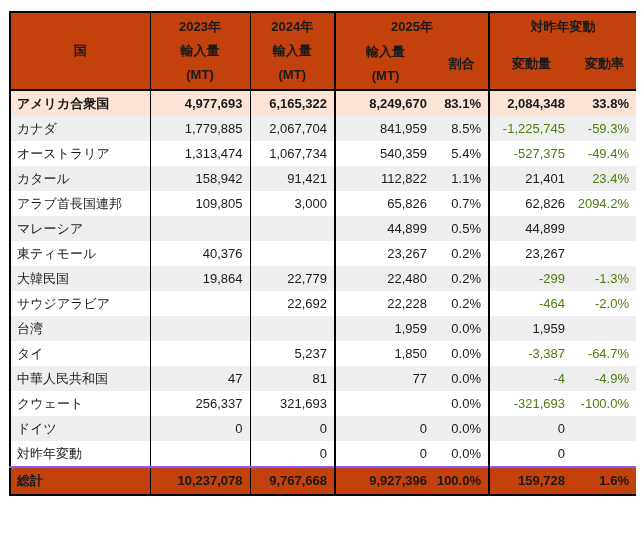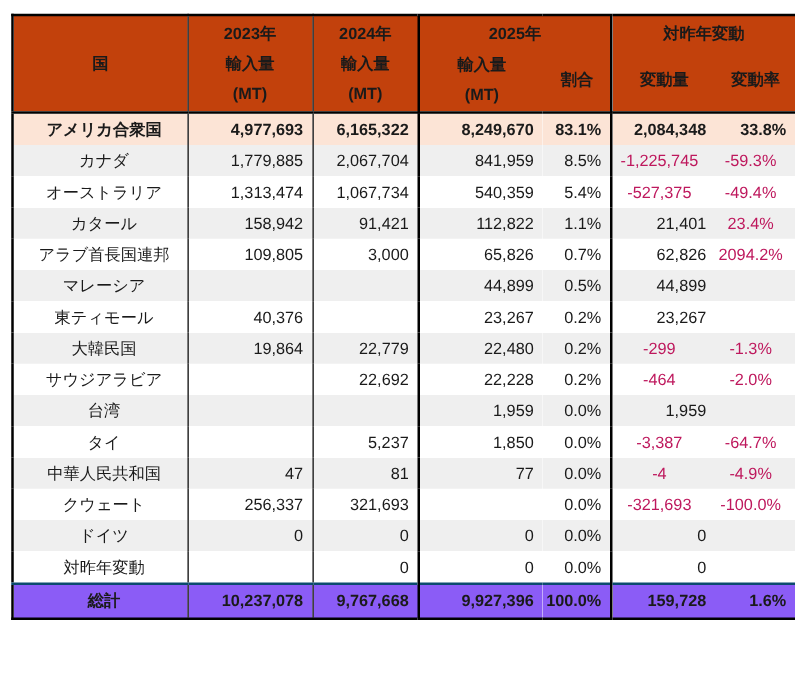--- a/index.html
+++ b/index.html
@@ -17,24 +17,24 @@
   .h-year .ln2,.h-year .ln3{padding-top:0;line-height:24px;}
   th.group{padding:0;}
   .group-inner{display:flex;flex-direction:column;height:76px;}
   .group-title{line-height:24px;padding-top:2px;text-align:center;}
   .group-cols{flex:1;display:flex;align-items:stretch;}
   .gc{display:flex;flex-direction:column;justify-content:center;text-align:center;}
   .gc .ln{line-height:24px;}
   tbody td{height:25px;line-height:25px;}
   tbody tr:nth-child(even){background:#efefef;}
   tbody tr.hl{background:#fce4d6;font-weight:bold;}
-  td.t-left{text-align:center;padding-left:6px;}
+  td.t-left{text-align:left;padding-left:6px;}
   td.t-right{text-align:right;padding-right:7px;}
-  td.red{color:#be185d;text-align:center;}
-  tfoot td{background:#8b5cf6;border-top:2px solid #0c4a6e;font-weight:bold;height:26px;line-height:26px;}
+  td.red{color:#4d7c0f;}
+  tfoot td{background:#c2410c;border-top:2px solid #8b5cf6;font-weight:bold;height:26px;line-height:26px;}
 </style>
 </head>
 <body>
 
 <div class="table-wrap">
   <table>
     <colgroup>
       <col class="c1">
         <col class="c2">
         <col class="c3">

